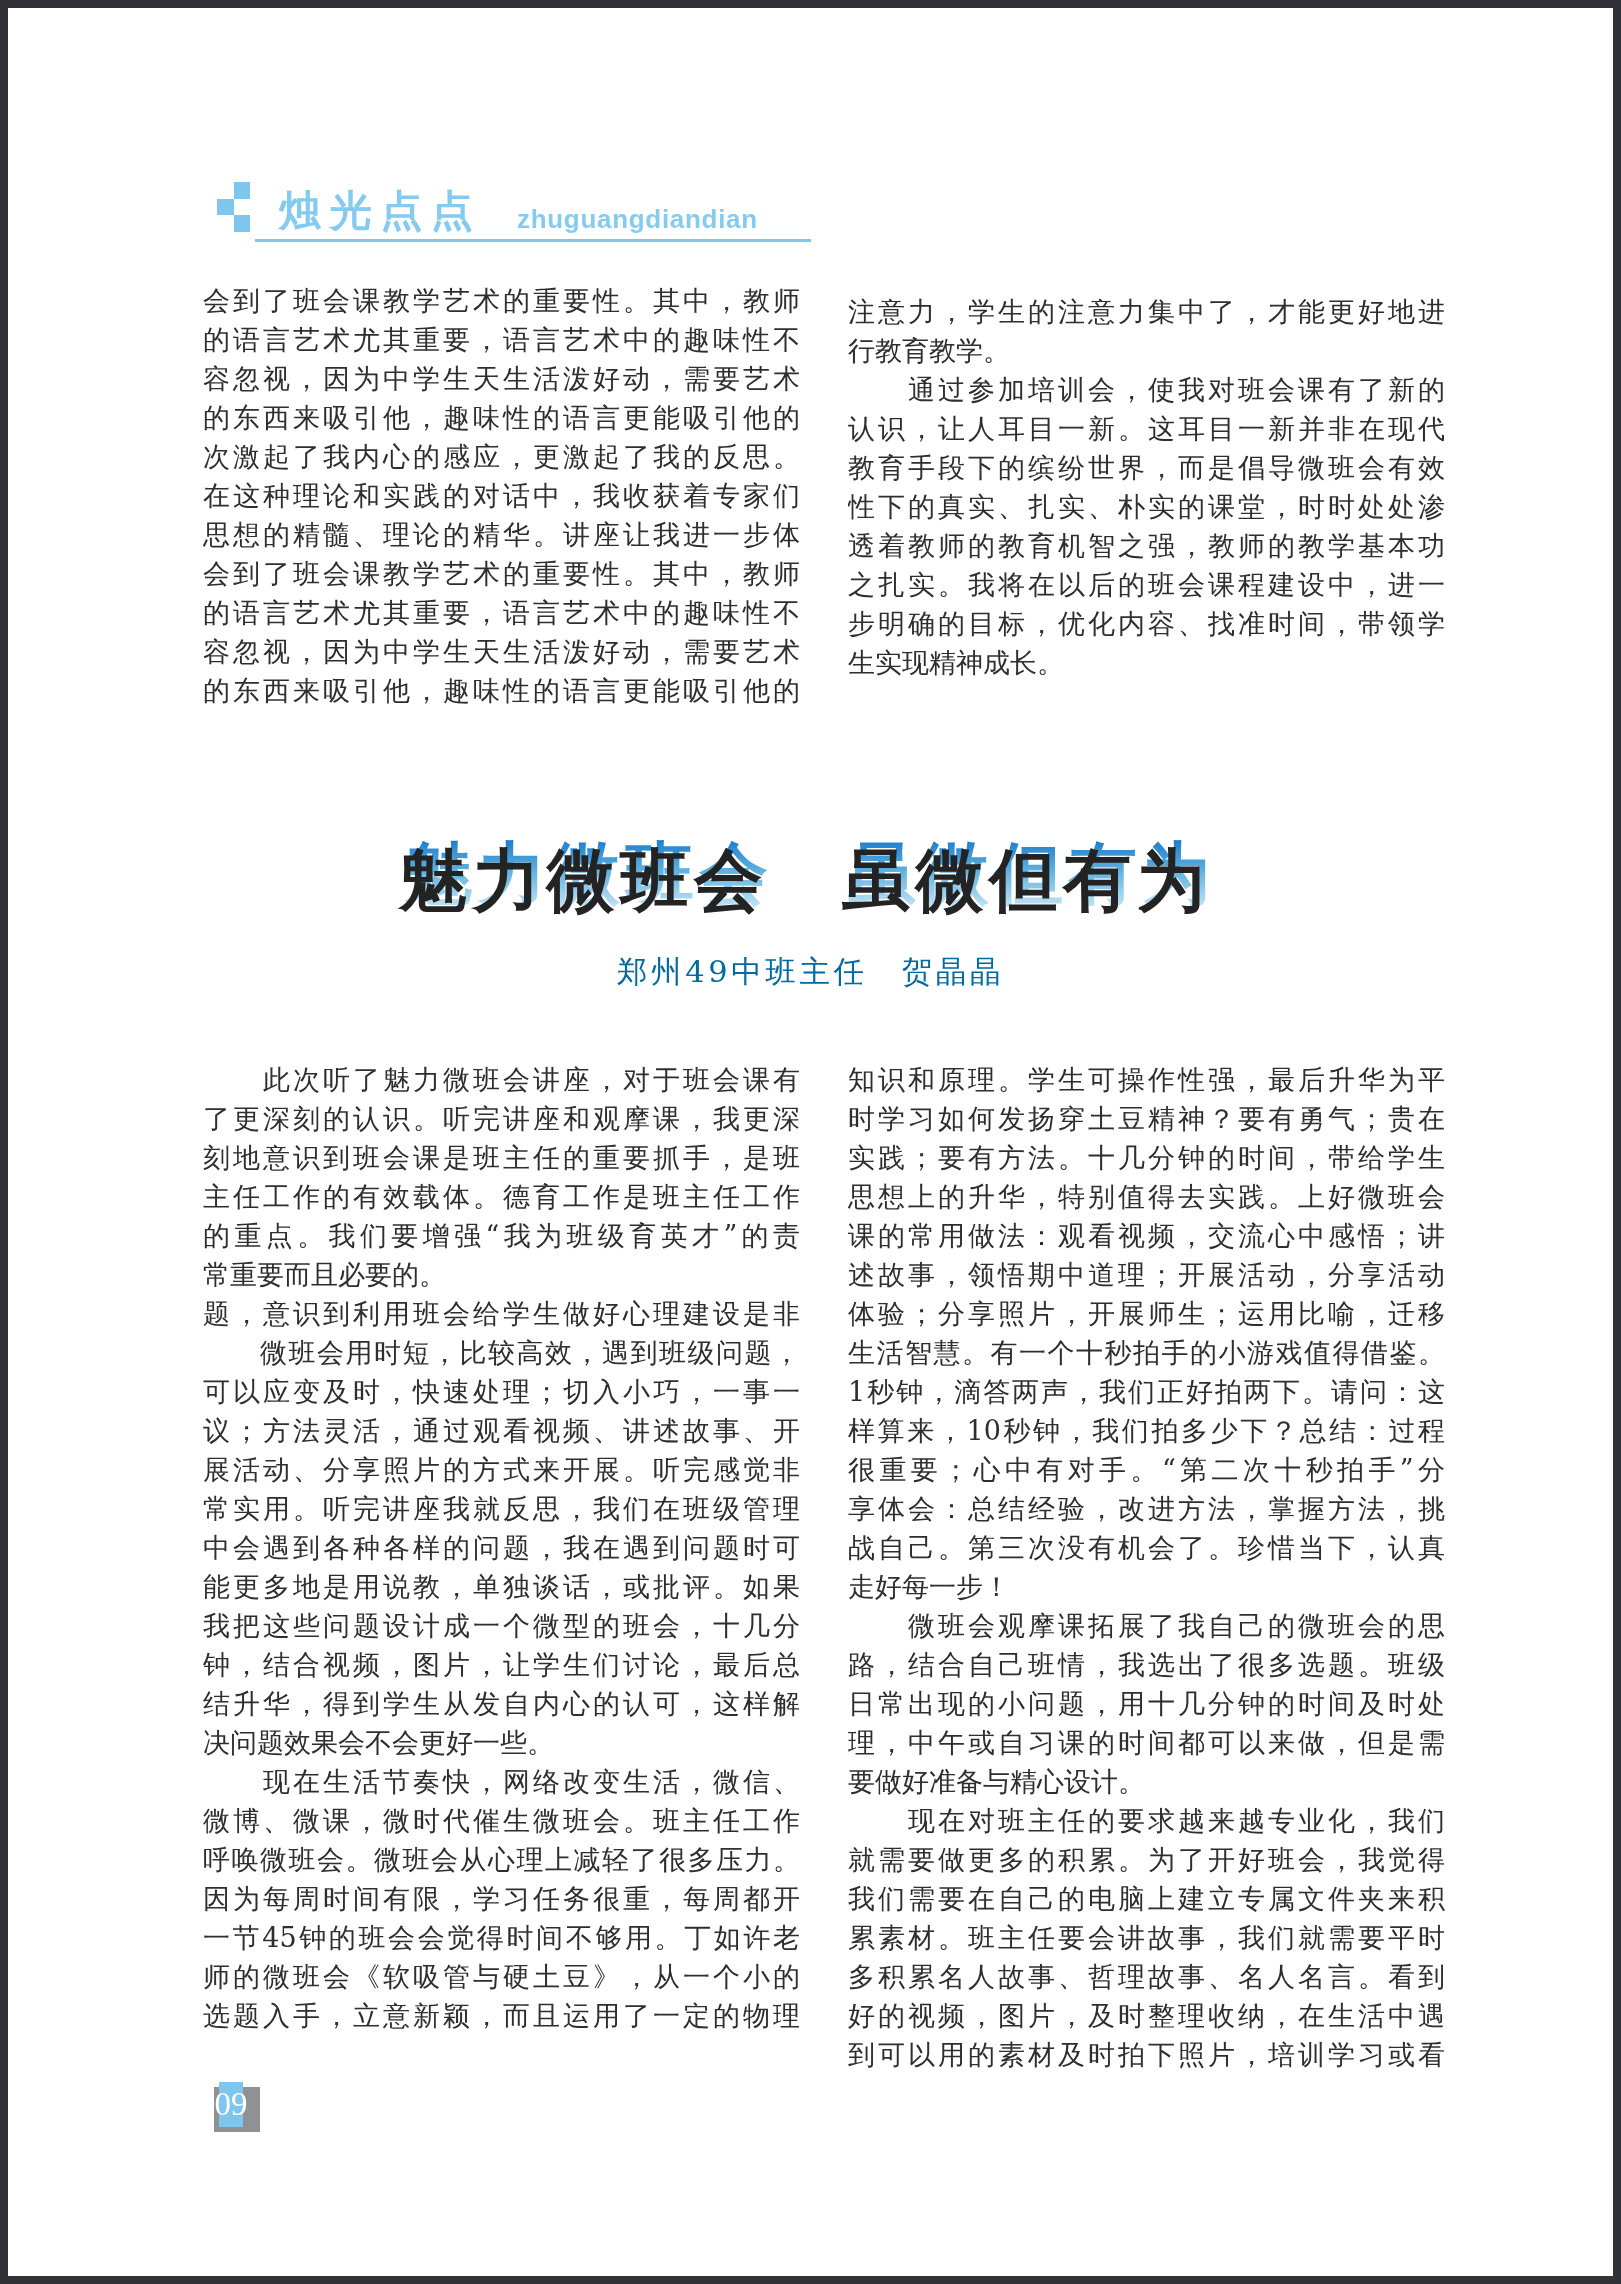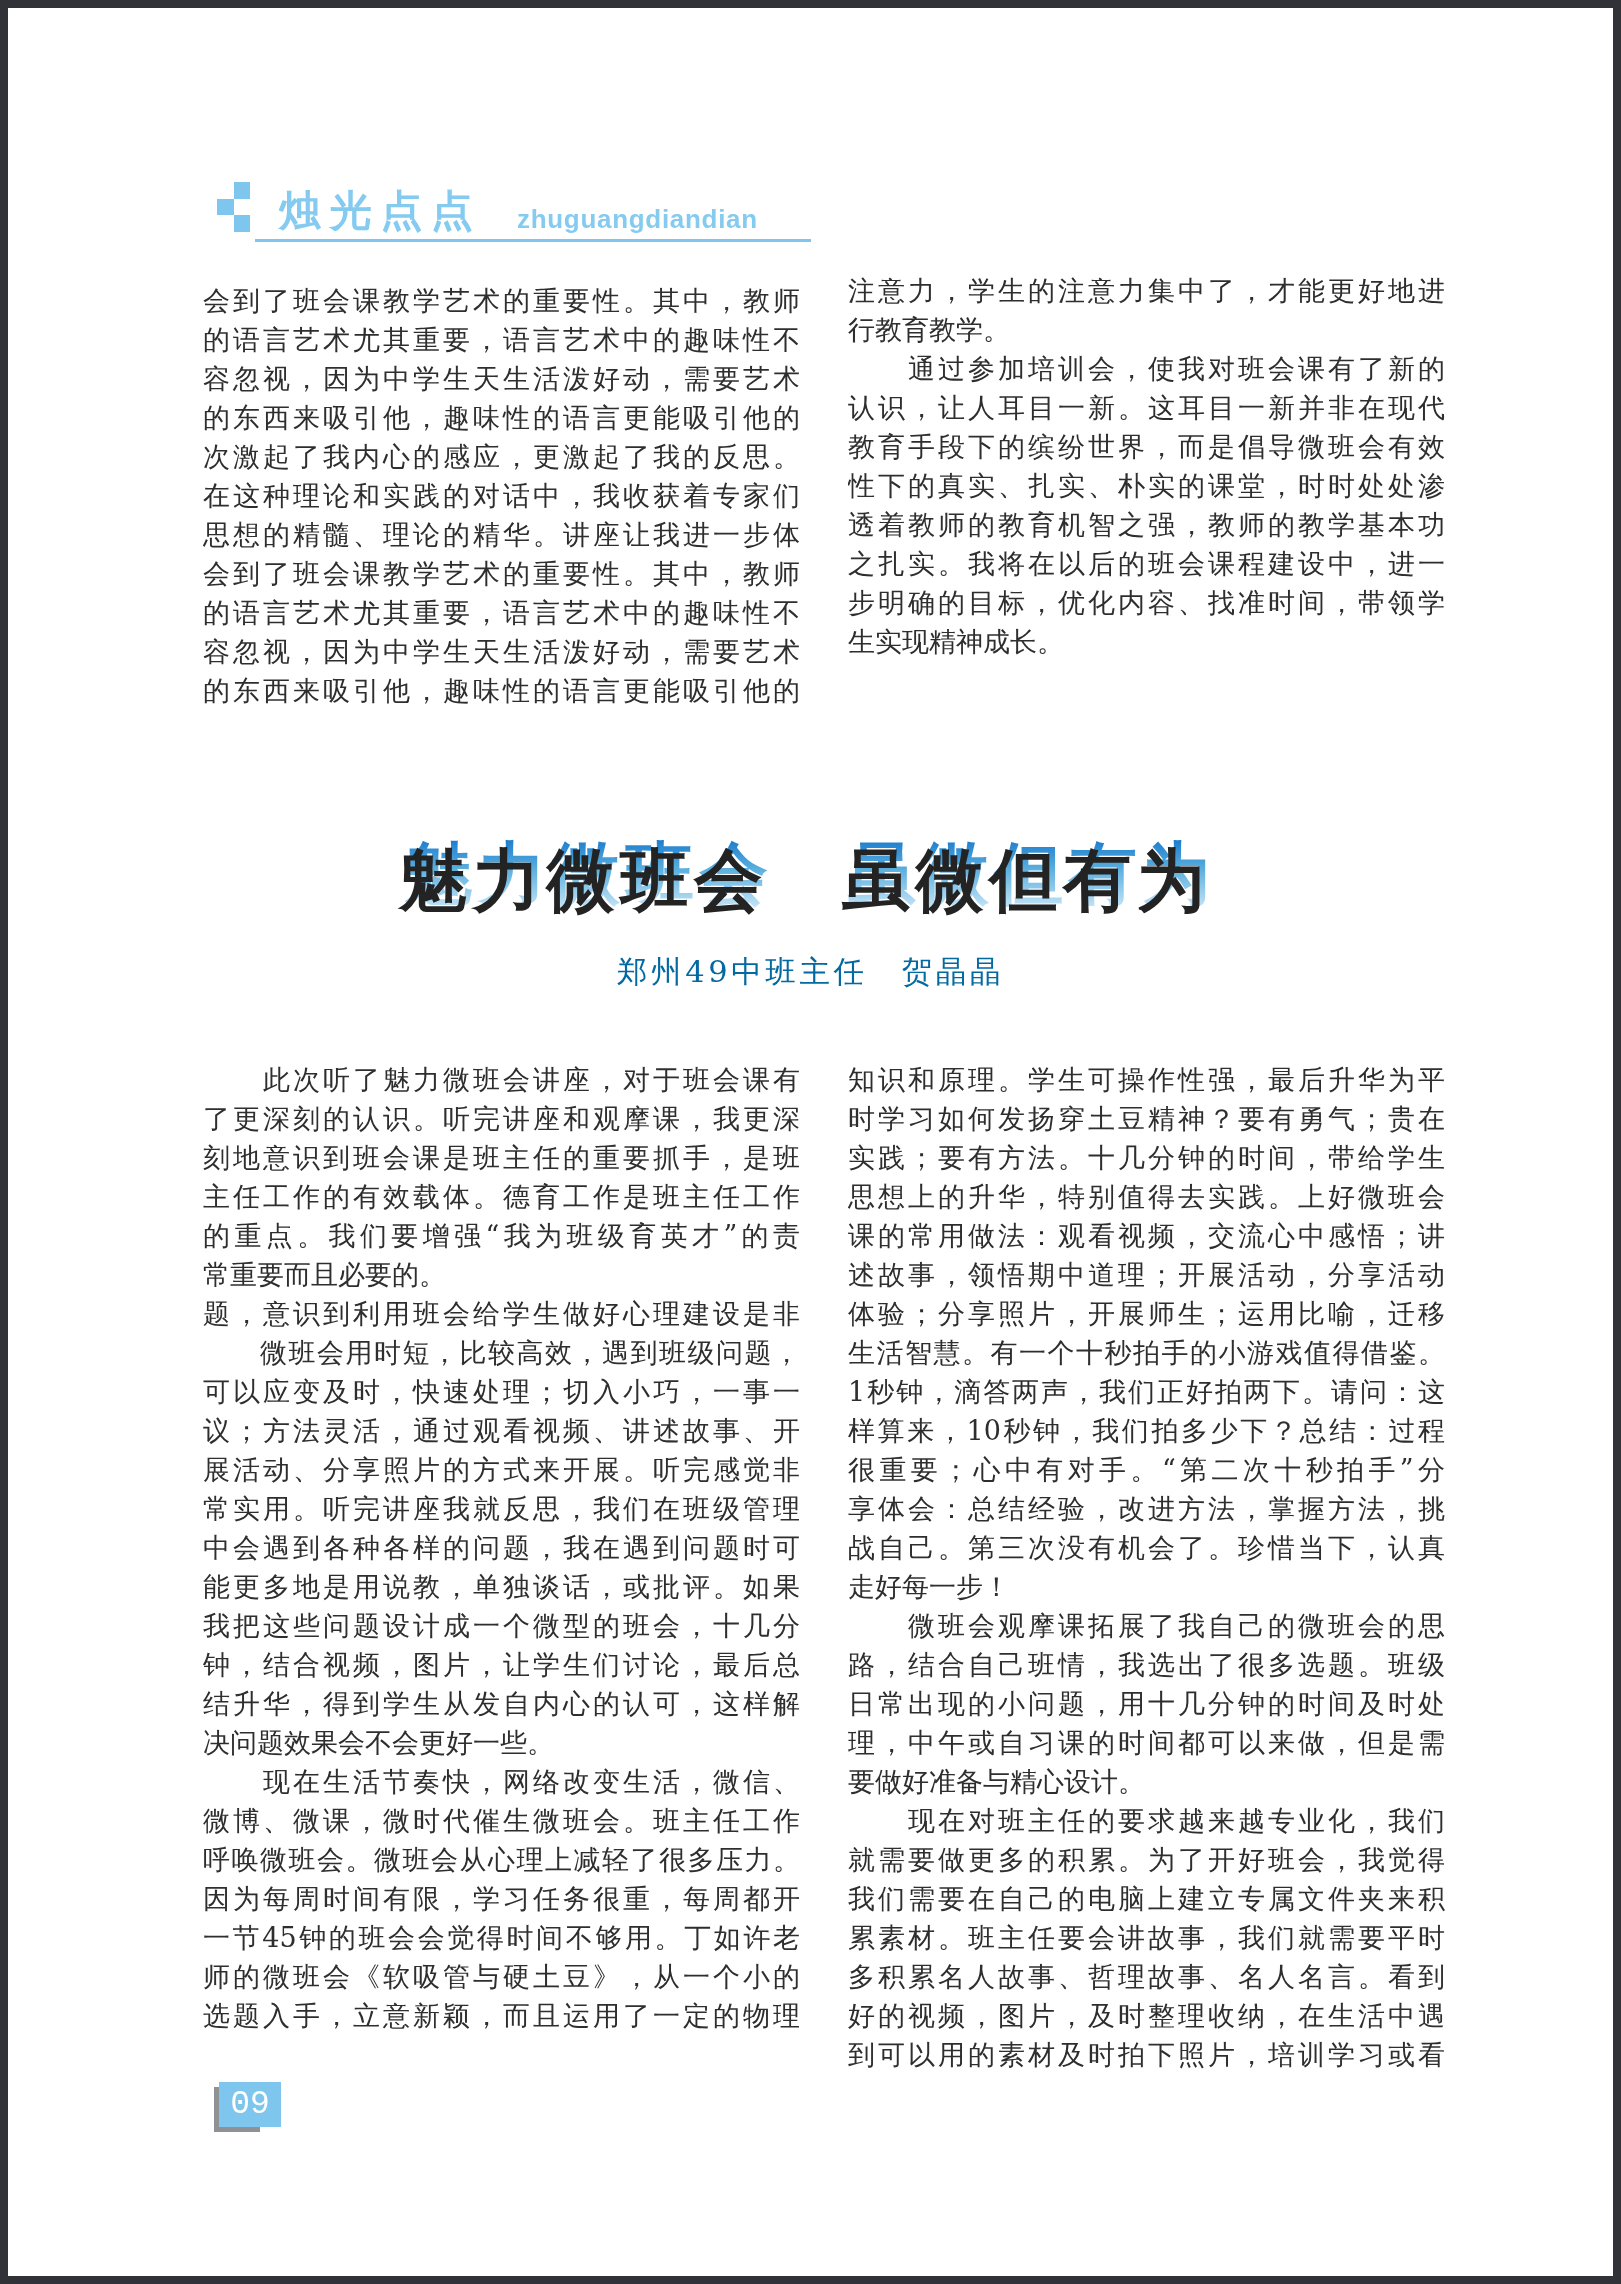--- a/index.html
+++ b/index.html
@@ -30,21 +30,21 @@
     font-size:26px;line-height:42px;letter-spacing:0.7px;
     color:#85cbf0;white-space:nowrap;font-weight:bold;
   }
   .header-underline{
     position:absolute;left:247px;top:231px;width:556px;height:2.9px;
     background:#7fc6ee;
   }
   
   .col{position:absolute;width:597px;}
   .col-top-left{left:195px;top:273px;}
-  .col-top-right{left:840px;top:263px;}
+  .col-top-right{left:840px;top:285px;font-family:Liberation Serif, serif;}
   .col-body-left{left:195px;top:1052px;}
   .col-body-right{left:840px;top:1052px;}
   .tline{
     height:39px;line-height:39px;overflow:hidden;
     font-size:27px;color:#2e2e2e;white-space:normal;
     text-align:left;
   }
   .tline.full{text-align:justify;text-align-last:justify;}
   
   .art-title{
@@ -69,23 +69,23 @@
   
   .author{
     position:absolute;left:0;top:942px;width:100%;
     text-align:center;font-size:30.5px;line-height:44px;
     letter-spacing:3.6px;color:#0369a1;
   }
   
   .badge{position:absolute;left:211px;top:2074px;width:46px;height:45px;}
   .badge .shadow{position:absolute;left:-5.1px;top:5.1px;width:46px;height:45px;background:#8f9194;}
   .badge .face{
-    position:absolute;left:0;top:0;width:62px;height:45px;background:#7fc6ee;
+    position:absolute;left:0;top:0;width:24px;height:45px;background:#7fc6ee;
     display:flex;align-items:center;justify-content:center;
-    font-family:Liberation Mono, monospace;font-size:33px;color:#ffffff;
+    font-family:Liberation Serif, serif;font-size:33px;color:#ffffff;
   }
 </style>
 </head>
 <body>
 
 <div class="page">
 
   <div class="logo">
     <div class="sq sq1"></div>
     <div class="sq sq2"></div>

